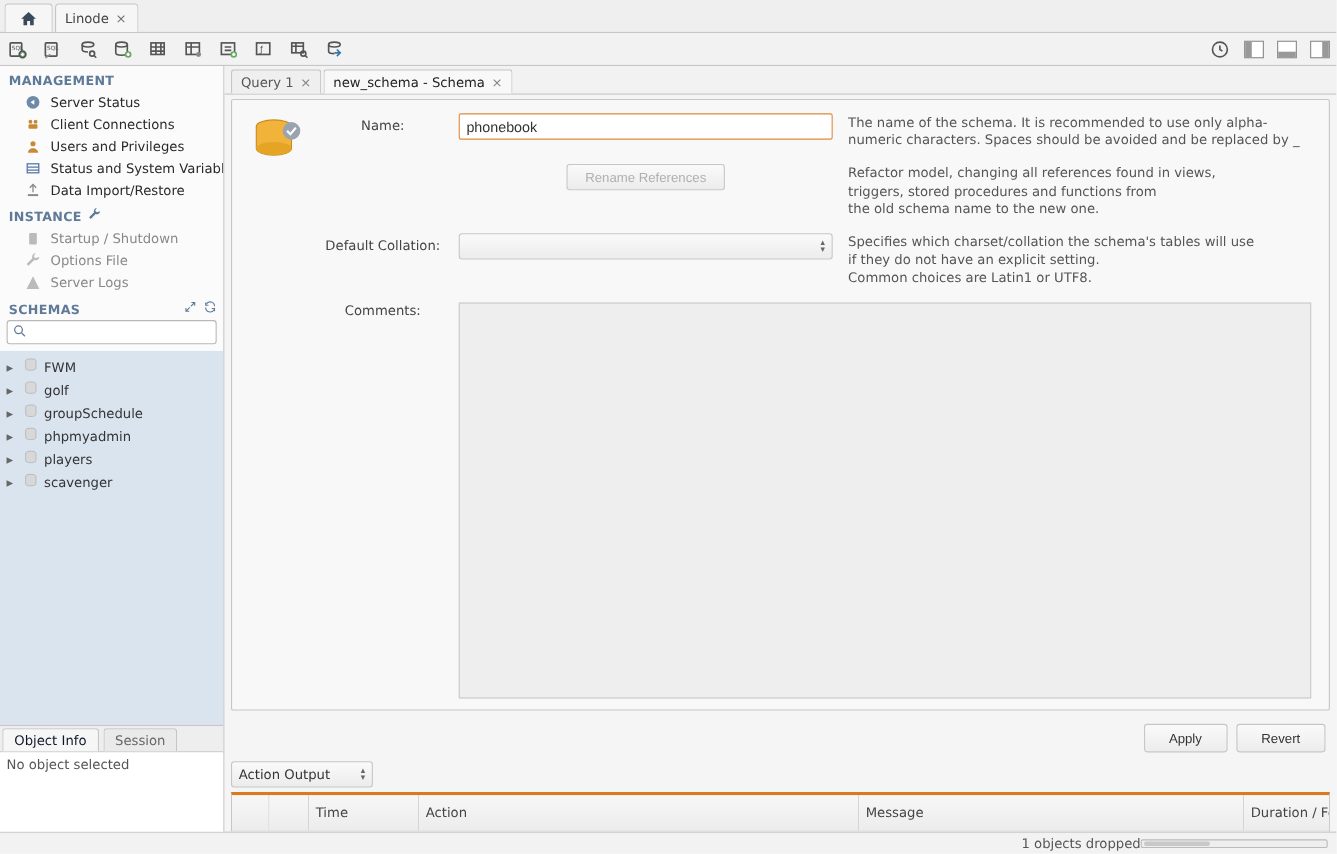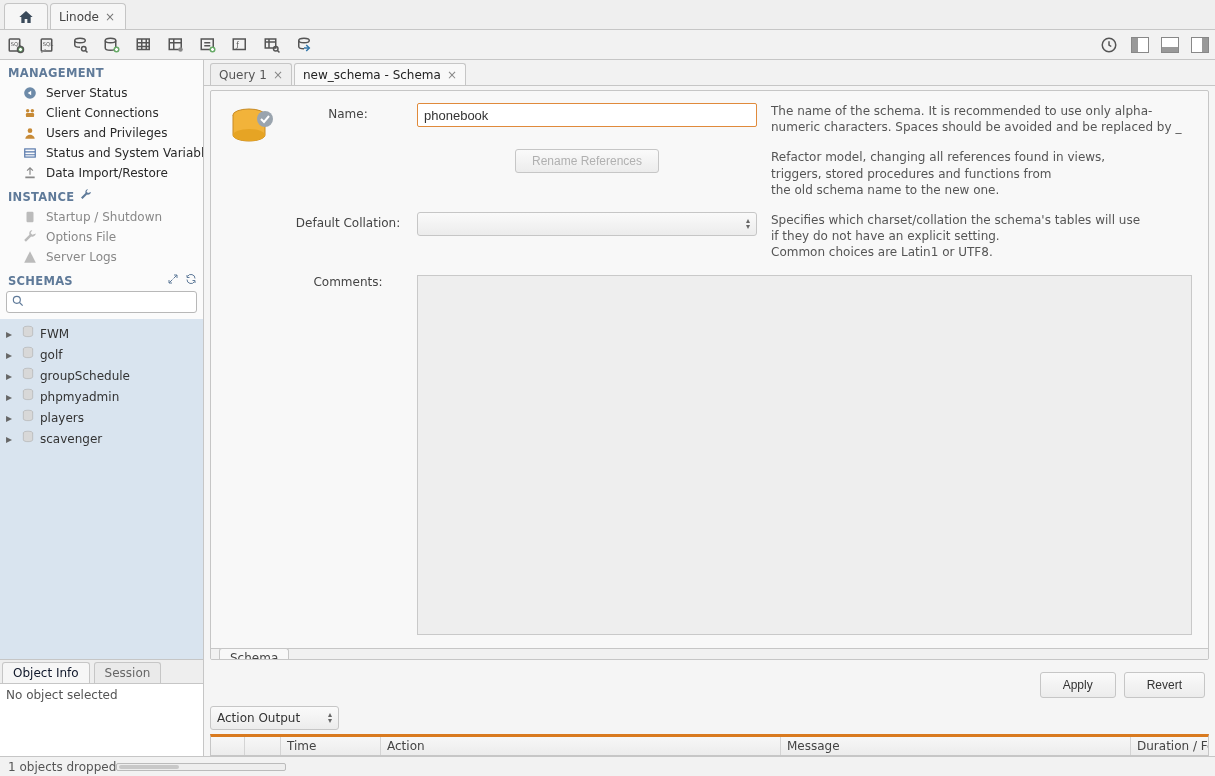--- a/index.html
+++ b/index.html
@@ -201,37 +201,37 @@
 .output-select{
   width:129px; height:24px; border:1px solid #c6c6c6; border-radius:3px;
   background:linear-gradient(#fafafa,#ececec);
   display:flex; align-items:center; justify-content:space-between;
   padding:0 6px; margin:4px 0; color:#333;
 }
 .out-grid{
   border:1px solid #c6c6c6;
   border-top:3px solid #d97a1f;
   background:#fff;
-  height:22px;
+  height:36px;
   display:grid;
   grid-template-columns: 34px 36px 100px 400px 350px 1fr;
   align-items:stretch;
 }
 .out-grid .hcell{
   border-right:1px solid #d4d4d4;
   background:linear-gradient(#f7f7f7,#ececec);
   display:flex; align-items:center; padding:0 6px; color:#444;
   font-size:12px; white-space:nowrap; overflow:hidden;
 }
 .out-grid .hcell:last-child{ border-right:none; }
 
 .statusbar{
   height:20px; border-top:1px solid #c6c6c6;
   background:#f2f2f2;
-  display:flex; align-items:center; justify-content:flex-start;
+  display:flex; align-items:center; justify-content:flex-end;
   padding:0 8px; color:#555; font-size:12px;
 }
 .status-track{
   width:170px; height:8px; border:1px solid #bbb; border-radius:2px;
   background:#eee; position:relative;
 }
 .status-thumb{
   position:absolute; left:2px; top:1px; width:60px; height:4px;
   background:#c8c8c8; border-radius:2px;
 }

